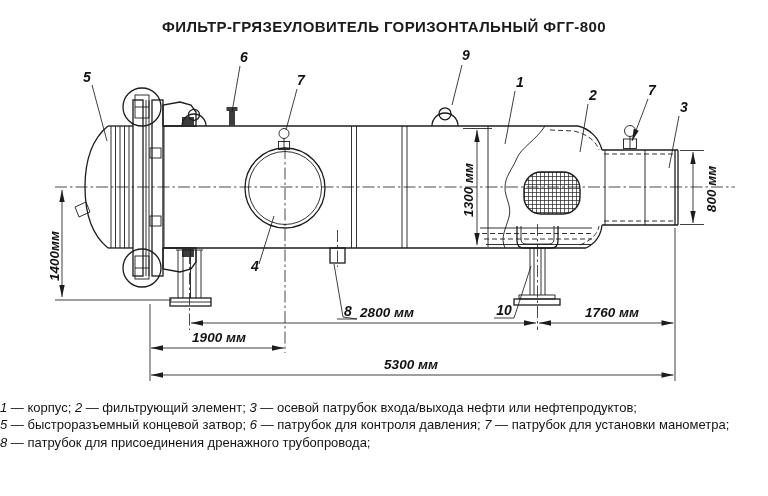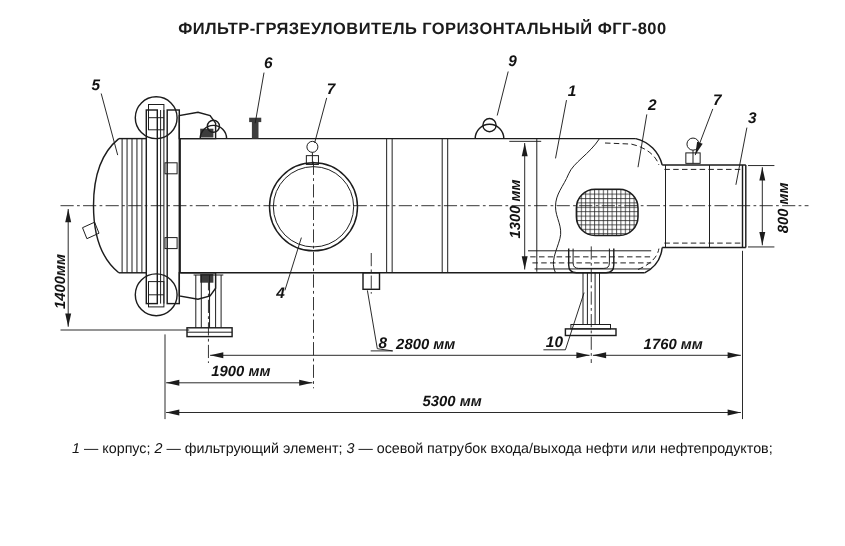--- a/index.html
+++ b/index.html
@@ -1,20 +1,20 @@
 <!DOCTYPE html>
 <html><head>
 <meta charset="utf-8">
 <style>
   html,body{margin:0;padding:0;background:#ffffff;width:768px;height:496px;overflow:hidden;
     font-family:"Liberation Sans",sans-serif;color:#111;}
   .stage{position:relative;width:670px;height:496px;background:#fff;}
   .title{position:absolute;top:18px;left:0;width:768px;text-align:center;
     font-size:15px;font-weight:bold;letter-spacing:.4px;color:#1b1b1b;white-space:nowrap;}
-  .legend{position:absolute;top:399px;left:0;width:768px;text-align:center;
+  .legend{position:absolute;top:399px;left:0;width:768px;
     font-size:13px;line-height:17.4px;color:#141414;}
   .legend .legend-line{white-space:nowrap;}
   .legend i{font-style:italic;}
   svg{position:absolute;top:0;left:0;}
   svg text{font-family:"Liberation Sans",sans-serif;}
   .dim{font-size:13.5px;font-style:italic;font-weight:bold;fill:#121212;}
   .lbl{font-size:14px;font-style:italic;font-weight:bold;fill:#121212;}
   .ln  {stroke:#1c1c1c;stroke-width:1.3;fill:none;}
   .lt  {stroke:#1c1c1c;stroke-width:0.9;fill:none;}
   .dl  {stroke:#1c1c1c;stroke-width:0.85;fill:none;}
@@ -239,14 +239,16 @@
       <polyline class="dl" points="334,264 343,317 357,319 337,319"></polyline>
       <text class="lbl" x="348" y="316" text-anchor="middle">8</text>
 
       <polyline class="dl" points="531,266 514,318 494,318"></polyline>
       <text class="lbl" x="504" y="315" text-anchor="middle">10</text>
     </g>
   </svg>
 
   <div class="legend">
       <div class="legend-line"><i>1</i> — корпус; <i>2</i> — фильтрующий элемент; <i>3</i> — осевой патрубок входа/выхода нефти или нефтепродуктов;</div>
+      <div class="legend-line"><i>5</i> — быстроразъемный концевой затвор; <i>6</i> — патрубок для контроля давления; <i>7</i> — патрубок для установки манометра;</div>
+      <div class="legend-line"><i>8</i> — патрубок для присоединения дренажного трубопровода;</div>
     </div>
 </div>
 
 </body></html>

